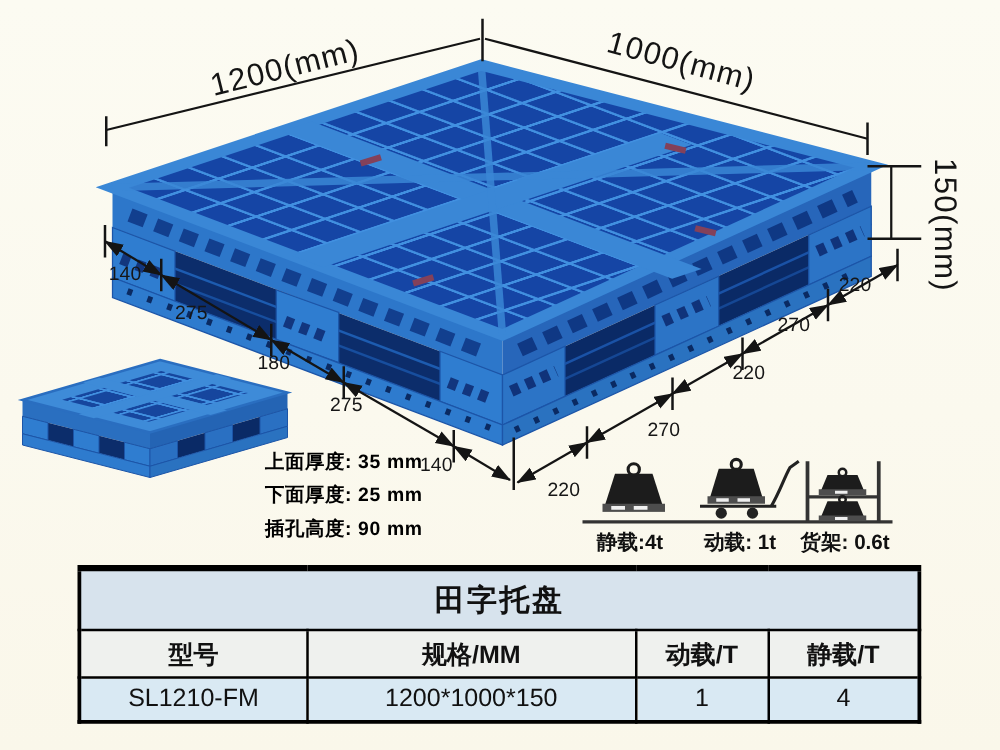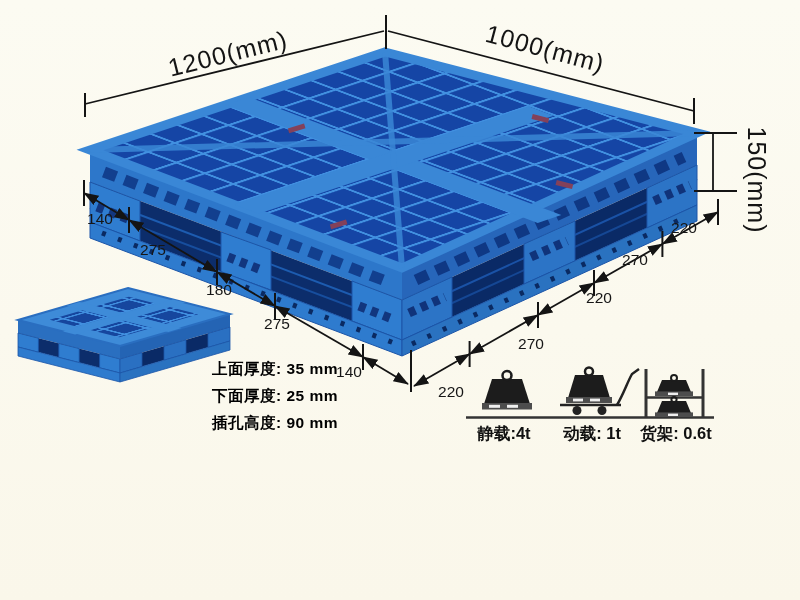--- a/index.html
+++ b/index.html
@@ -228,14 +228,39 @@
       <circle cx="674" cy="399.5" r="2.6" fill="none" stroke="#1c1c1c" stroke-width="2"></circle>
       <rect x="655" y="412.4" width="38" height="4.6" fill="#4d4d4d"></rect>
       <rect x="668" y="413.6" width="10" height="2.4" fill="#efefef"></rect>
     </g>
     <text class="loadlabel" x="504" y="439" text-anchor="middle">静载:4t</text>
     <text class="loadlabel" x="592" y="439" text-anchor="middle">动载: 1t</text>
     <text class="loadlabel" x="676" y="439" text-anchor="middle">货架: 0.6t</text>
   </g>
 </svg>
 
+<table id="spec-table">
+  <colgroup>
+    <col style="width:182px">
+        <col style="width:263px">
+        <col style="width:106px">
+        <col style="width:121px">
+  </colgroup>
+  <tbody>
+    <tr>
+      <td class="t-title" colspan="4">田字托盘</td>
+    </tr>
+    <tr>
+      <td class="t-head">型号</td>
+      <td class="t-head">规格/MM</td>
+      <td class="t-head">动载/T</td>
+      <td class="t-head">静载/T</td>
+    </tr>
+    <tr>
+      <td class="t-data">SL1210-FM</td>
+      <td class="t-data">1200*1000*150</td>
+      <td class="t-data">1</td>
+      <td class="t-data">4</td>
+    </tr>
+  </tbody>
+</table>
 
 </div>
 
 </body></html>

